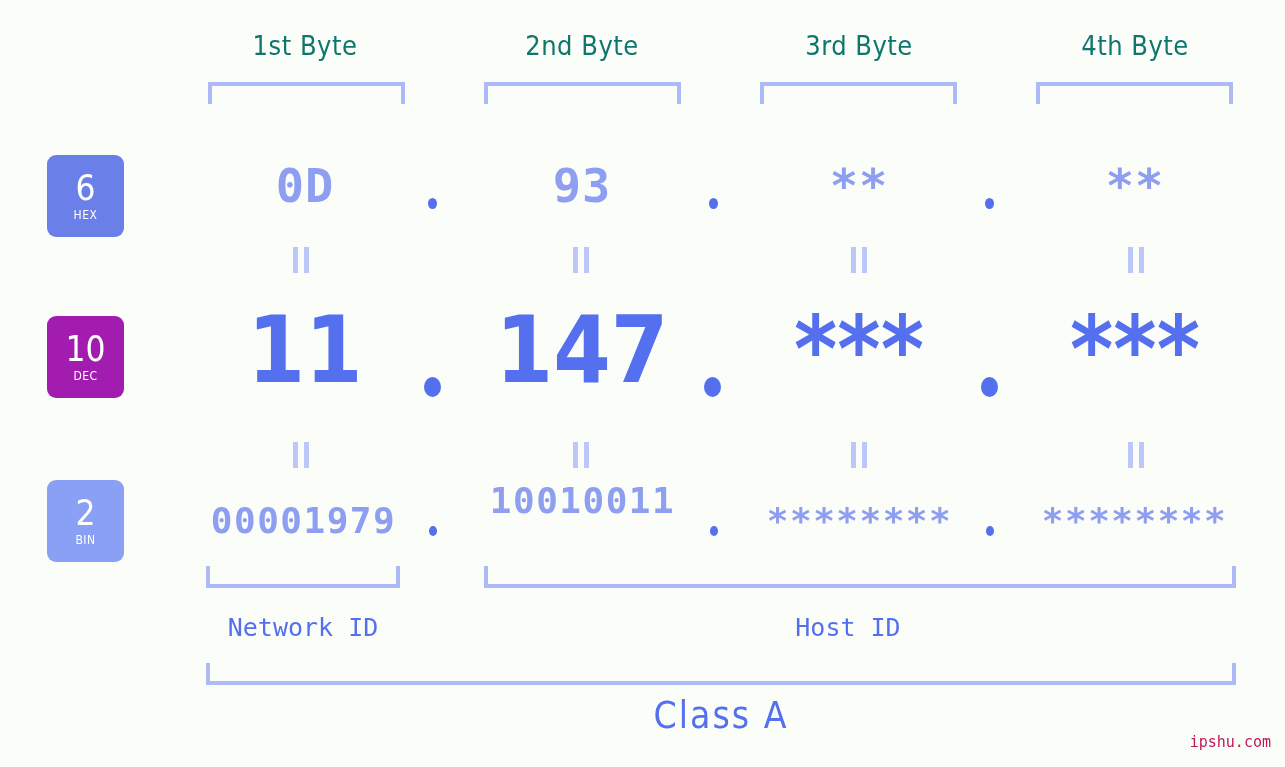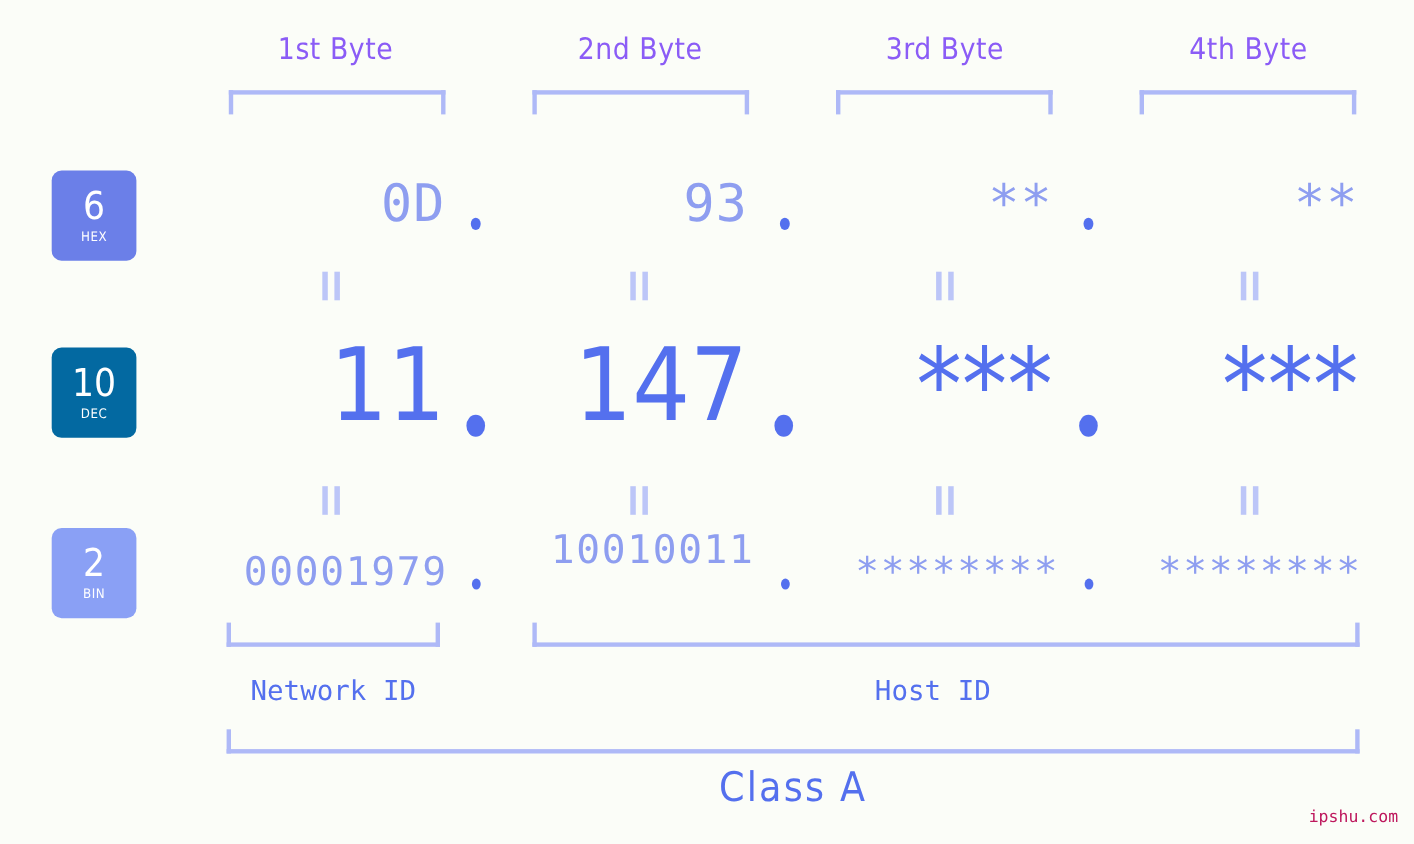--- a/index.html
+++ b/index.html
@@ -10,21 +10,21 @@
     overflow:hidden;
     position:relative;
   }
   .stage{position:absolute;inset:0;}
 
   
   .byte-head{
     position:absolute;top:30px;
     font-family:"DejaVu Sans Condensed","Liberation Sans Narrow","Liberation Sans",sans-serif;
     font-size:27px;
-    color:#8b5cf6;
+    color:#0f766e;
     text-align:center;
     letter-spacing:0.5px;
     white-space:nowrap;
   }
 
   
   .bracket{position:absolute;height:22px;}
   .bracket .bar{
     position:absolute;left:0;right:0;height:4px;background:#aeb9f7;
   }
@@ -46,23 +46,24 @@
     display:flex;flex-direction:column;align-items:center;justify-content:center;
     font-family:"DejaVu Sans Condensed","Liberation Sans Narrow","Liberation Sans",sans-serif;
     line-height:1;
   }
   .badge .num{font-size:35px;font-weight:400;letter-spacing:0px;}
   .badge .nm{font-size:12px;font-weight:400;margin-top:3px;letter-spacing:0.5px;}
 
   
   .val{
     position:absolute;
-    text-align:right;
+    text-align:center;
     white-space:nowrap;
     font-family:"DejaVu Sans Mono", monospace;
+    font-weight:bold;
   }
   .row-hex .val{font-size:47px;color:#8e9ef0;letter-spacing:1px;}
   .row-dec .val{font-size:92px;color:#5470ee;letter-spacing:0px;font-family:"DejaVu Sans Condensed","Liberation Sans Narrow","Liberation Sans",sans-serif;}
   .row-bin .val{font-size:36px;color:#8e9ef0;letter-spacing:1.5px;}
 
   .dot{
     position:absolute;border-radius:50%;background:#5470ee;
   }
 
   
@@ -148,21 +149,21 @@
     </div>
   <div class="eqmark" style="left:850px;top:247px;">
       <i></i>
       <i></i>
     </div>
   <div class="eqmark" style="left:1127px;top:247px;">
       <i></i>
       <i></i>
     </div>
 
-  <div class="badge" style="top:316px;background:#0369a1;">
+  <div class="badge" style="top:316px;background:#a21caf;">
     <span class="num">10</span>
     <span class="nm">DEC</span>
   </div>
 
   <div class="row-dec">
     <div class="val" style="left:205px;width:200px;top:297px;">11</div>
     <div class="dot" style="left:424px;top:377px;width:17px;height:20px;"></div>
     <div class="val" style="left:484px;width:196px;top:297px;">147</div>
     <div class="dot" style="left:704px;top:377px;width:17px;height:20px;"></div>
     <div class="val" style="left:761px;width:196px;top:297px;">***</div>

